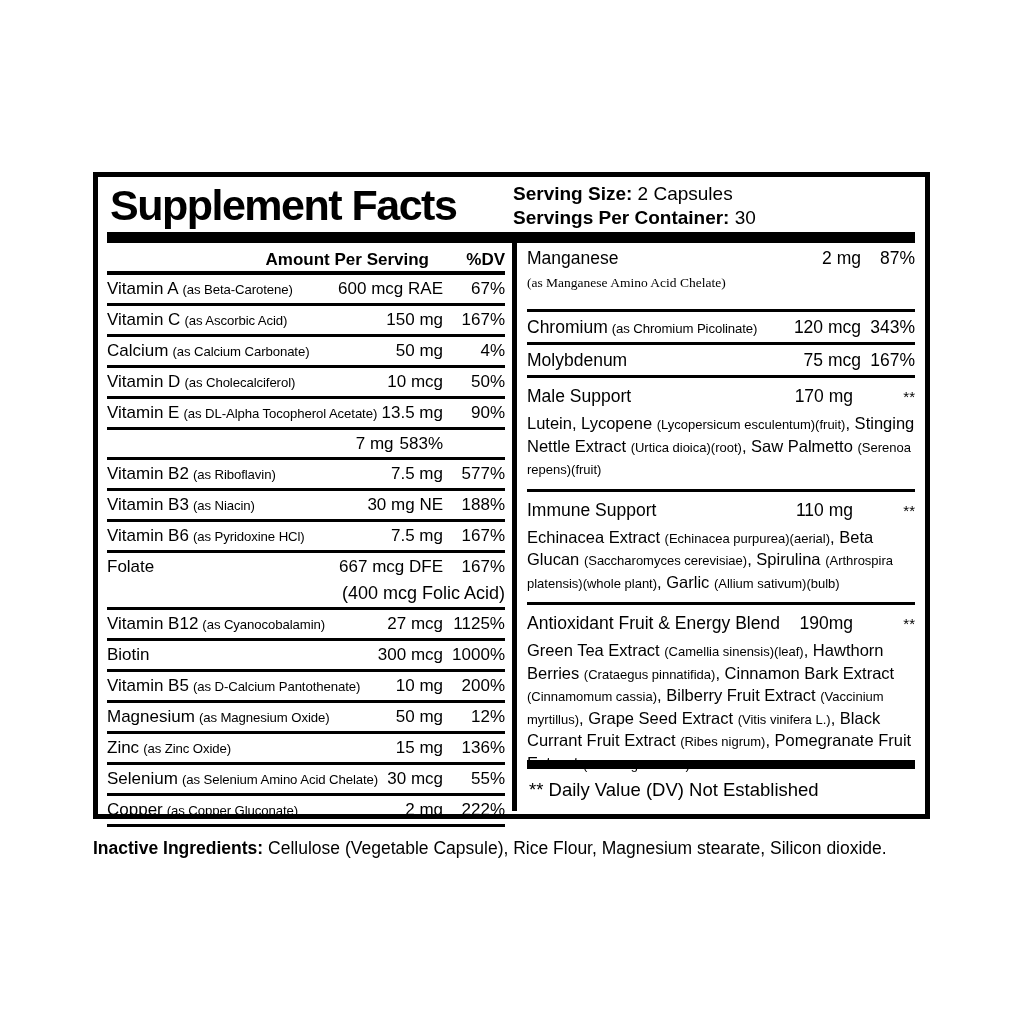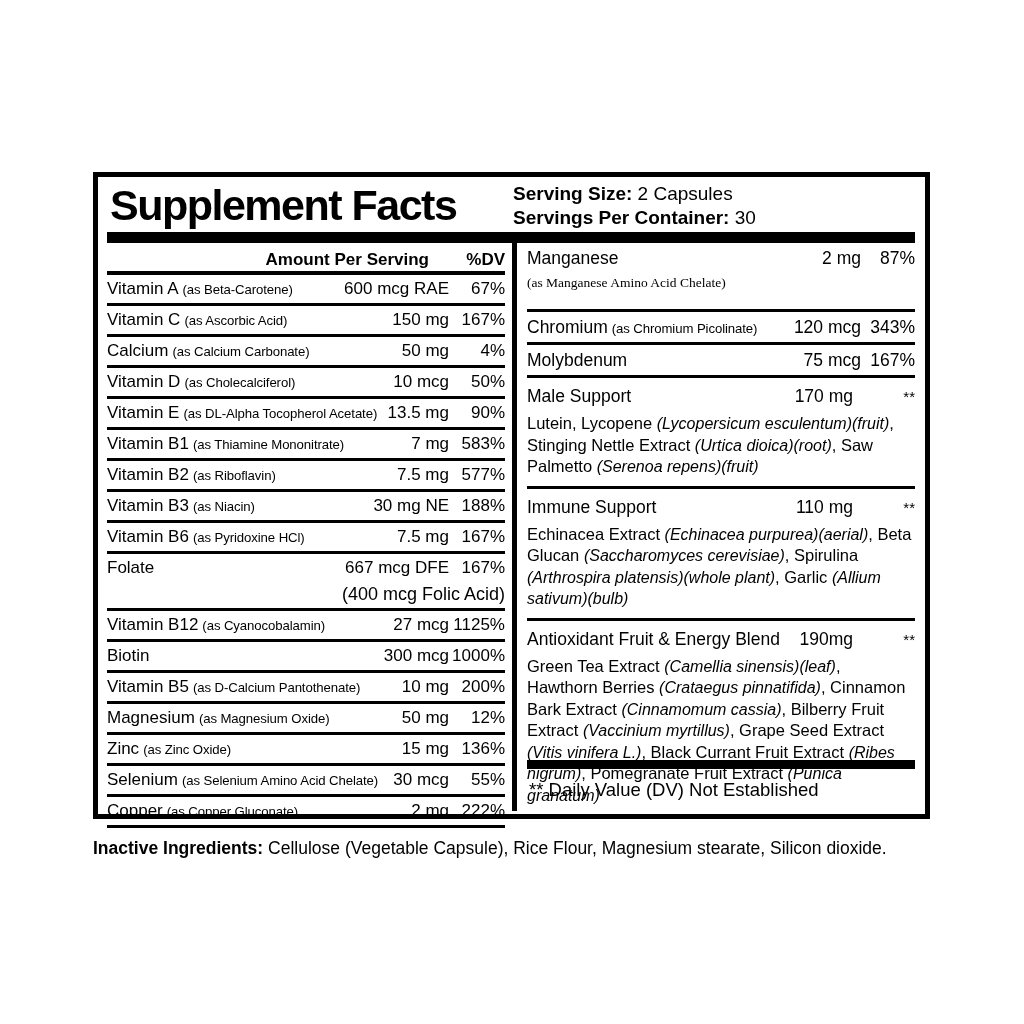--- a/index.html
+++ b/index.html
@@ -22,39 +22,39 @@
   .vdivider { position:absolute; left:405px; top:0; width:5px; height:100%; background:#000; }
   .col-right { position:absolute; left:420px; top:0; width:388px; height:100%; }
 
   
   .lhead { display:grid; grid-template-columns:minmax(0,1fr) auto 56px; column-gap:20px;
            padding-top:5px; border-bottom:4px solid #000; font-weight:bold; font-size:17px;
            line-height:23px; }
   .lhead .h-amt { text-align:right; }
   .lhead .h-dv  { text-align:right; }
   .lrow { border-bottom:3px solid #000; padding-top:1px; }
-  .lrow-main { display:grid; grid-template-columns:minmax(0,1fr) auto 56px; column-gap:0;
+  .lrow-main { display:grid; grid-template-columns:minmax(0,1fr) auto 56px; column-gap:6px;
                line-height:26px; font-size:17px; white-space:nowrap; }
   .nname .form { font-size:13.2px; letter-spacing:-0.1px; margin-left:4px; }
   .amt { text-align:right; }
   .dv  { text-align:right; }
   .lrow-sub { text-align:right; font-size:18px; line-height:24px; padding-bottom:2px; }
 
   
   .rrow { border-bottom:3px solid #000; padding-top:2px; }
   .rrow-main { display:grid; grid-template-columns:minmax(0,1fr) auto 48px; column-gap:6px;
                line-height:27px; font-size:17.5px; white-space:nowrap; }
   .rrow .subline { font-size:13.5px; line-height:19px; padding-bottom:17px;font-family:Liberation Serif, serif; }
   .blend { border-bottom:3px solid #000; padding-top:4px; }
   .blend.last { border-bottom:none; }
   .blend-head { display:flex; align-items:baseline; line-height:29px; font-size:17.5px; }
   .blend-amt { margin-left:auto; padding-right:14px; }
   .blend-dv { width:48px; text-align:right; font-size:15px; }
   .blend-desc { font-size:16.5px; line-height:21.5px; padding:2px 0 8px 0; }
-  .blend-desc .it { font-style:italic; font-size:16px; }
+  .blend-desc .it { font-size:13px; }
 
   .rc-footer { position:absolute; left:420px; bottom:2px; width:388px; }
   .bar-dv { height:9px; background:#000; }
   .dv-footnote { font-size:18.5px; padding:10px 0 8px 2px; }
 
   
   .inactive { position:absolute; left:93px; top:837px; width:840px; font-size:17.5px; line-height:23px; }
   .inactive b { font-weight:bold; }
 </style>
 </head>
@@ -111,21 +111,20 @@
             </div>
             <div class="lrow">
               <div class="lrow-main">
                 <div class="nname"><span>Vitamin E</span><span class="form">(as DL-Alpha Tocopherol Acetate)</span></div>
                 <div class="amt">13.5 mg</div>
                 <div class="dv">90%</div>
               </div>
             </div>
             <div class="lrow">
               <div class="lrow-main">
-                <div class="nname"><span>Vitamin B1</span><span class="form">(as Thiamine Mononitrate)</span></div>
                 <div class="amt">7 mg</div>
                 <div class="dv">583%</div>
               </div>
             </div>
             <div class="lrow">
               <div class="lrow-main">
                 <div class="nname"><span>Vitamin B2</span><span class="form">(as Riboflavin)</span></div>
                 <div class="amt">7.5 mg</div>
                 <div class="dv">577%</div>
               </div>

